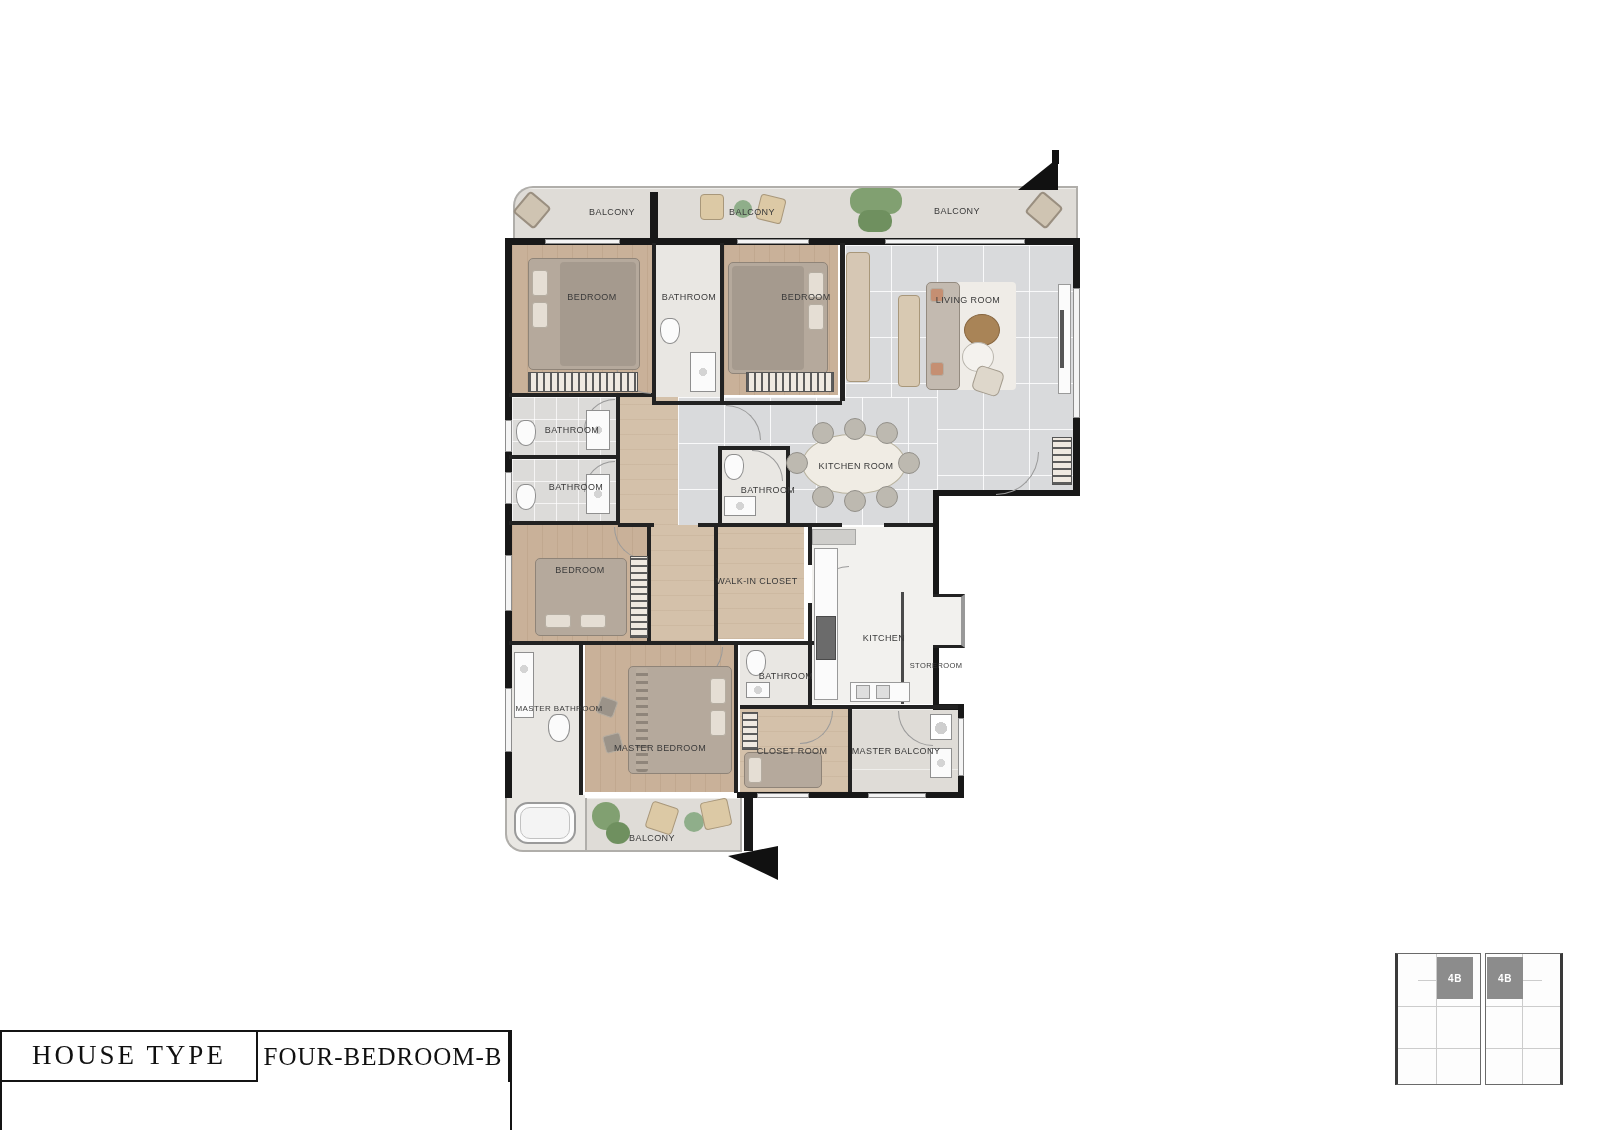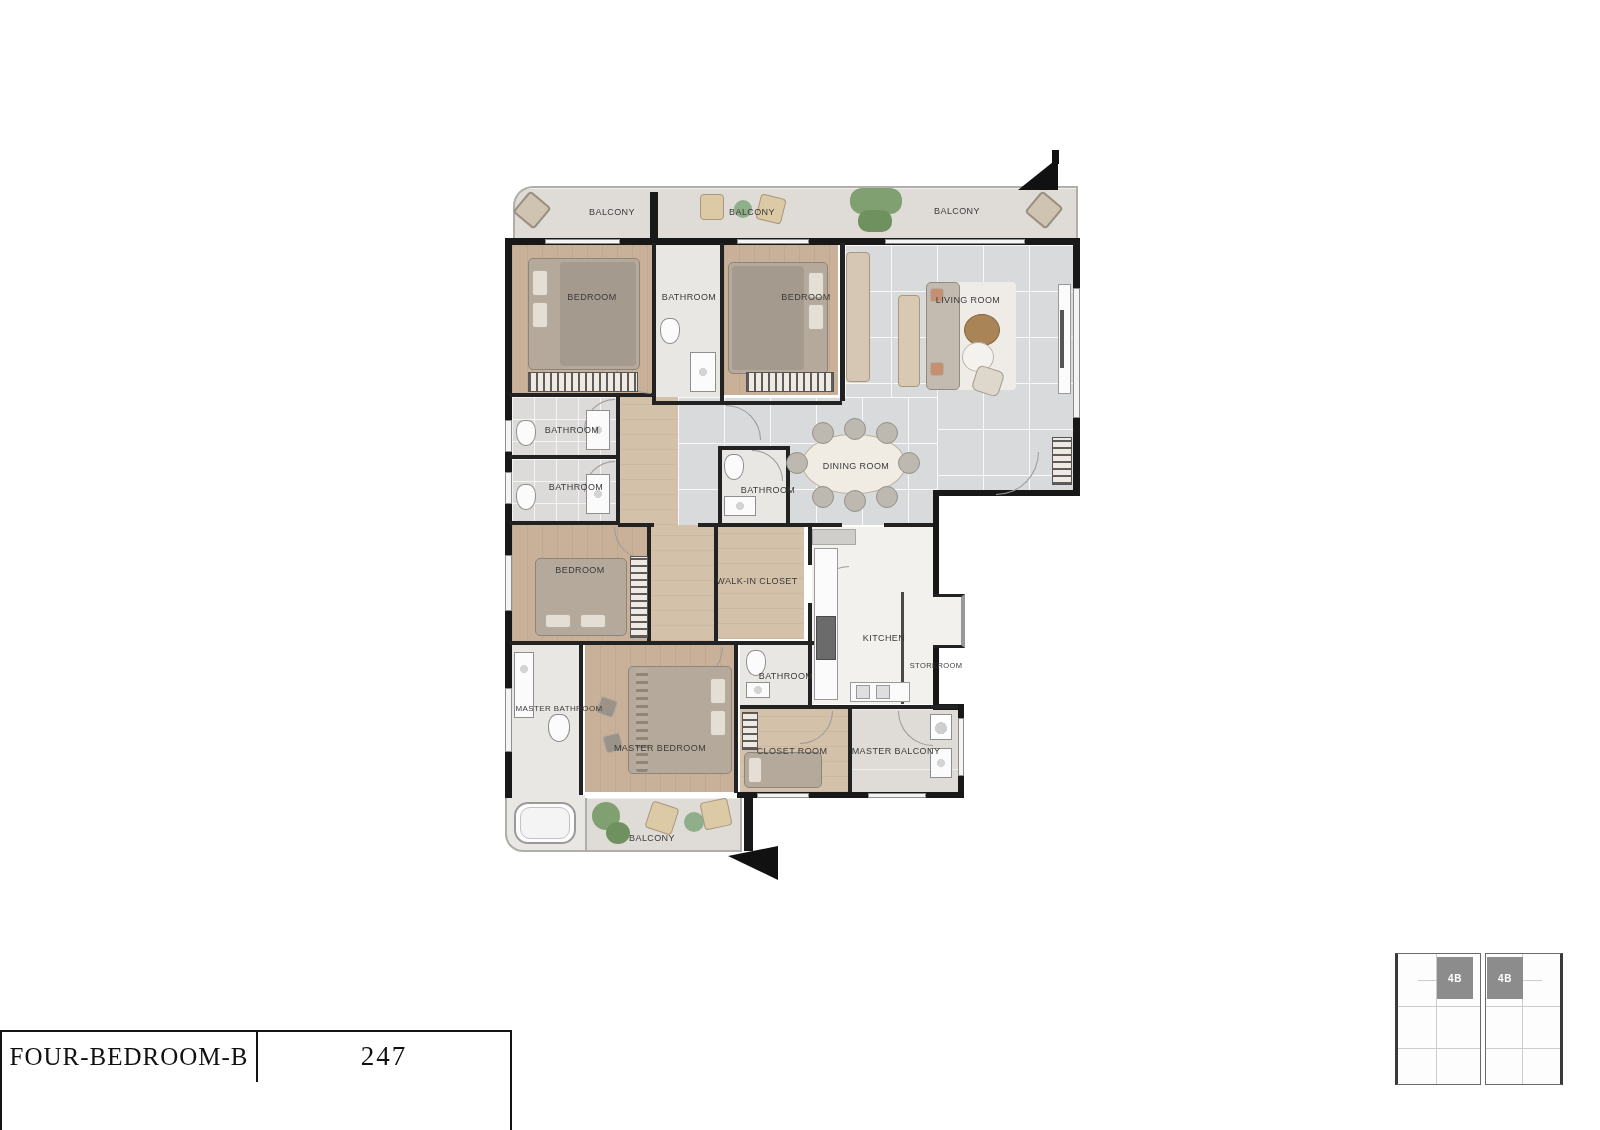--- a/index.html
+++ b/index.html
@@ -239,21 +239,21 @@
     <div class="lbl" style="left:612px;top:212px;">BALCONY</div>
     <div class="lbl" style="left:752px;top:212px;">BALCONY</div>
     <div class="lbl" style="left:957px;top:211px;">BALCONY</div>
     <div class="lbl" style="left:592px;top:297px;">BEDROOM</div>
     <div class="lbl" style="left:689px;top:297px;">BATHROOM</div>
     <div class="lbl" style="left:806px;top:297px;">BEDROOM</div>
     <div class="lbl" style="left:968px;top:300px;">LIVING ROOM</div>
     <div class="lbl" style="left:572px;top:430px;">BATHROOM</div>
     <div class="lbl" style="left:576px;top:487px;">BATHROOM</div>
     <div class="lbl" style="left:768px;top:490px;">BATHROOM</div>
-    <div class="lbl" style="left:856px;top:466px;">DINING ROOM</div>
+    <div class="lbl" style="left:856px;top:466px;">KITCHEN ROOM</div>
     <div class="lbl" style="left:580px;top:570px;">BEDROOM</div>
     <div class="lbl" style="left:757px;top:581px;">WALK-IN CLOSET</div>
     <div class="lbl" style="left:884px;top:638px;">KITCHEN</div>
     <div class="lbl" style="left:936px;top:666px;font-size:7.5px;">STOREROOM</div>
     <div class="lbl" style="left:559px;top:709px;font-size:8px;">MASTER BATHROOM</div>
     <div class="lbl" style="left:660px;top:748px;">MASTER BEDROOM</div>
     <div class="lbl" style="left:786px;top:676px;">BATHROOM</div>
     <div class="lbl" style="left:792px;top:751px;">CLOSET ROOM</div>
     <div class="lbl" style="left:896px;top:751px;">MASTER BALCONY</div>
     <div class="lbl" style="left:652px;top:838px;">BALCONY</div>
@@ -274,17 +274,17 @@
       <div class="kline" style="left:0;top:94px;width:100%;height:1px;"></div>
       <div class="kline" style="left:36px;top:0;width:1px;height:100%;"></div>
       <div class="kline" style="left:14px;top:26px;width:42px;height:1px;"></div>
     </div>
     <div class="kunit" style="left:102px;top:12px;width:36px;height:42px;">
       <span>4B</span>
     </div>
   </div>
 
   <div class="info">
+    <div class="cell c-tl">HOUSE TYPE</div>
     <div class="cell c-bl">FOUR-BEDROOM-B</div>
-    <div class="cell c-br">247</div>
   </div>
 
 </div>
 
 </body></html>

